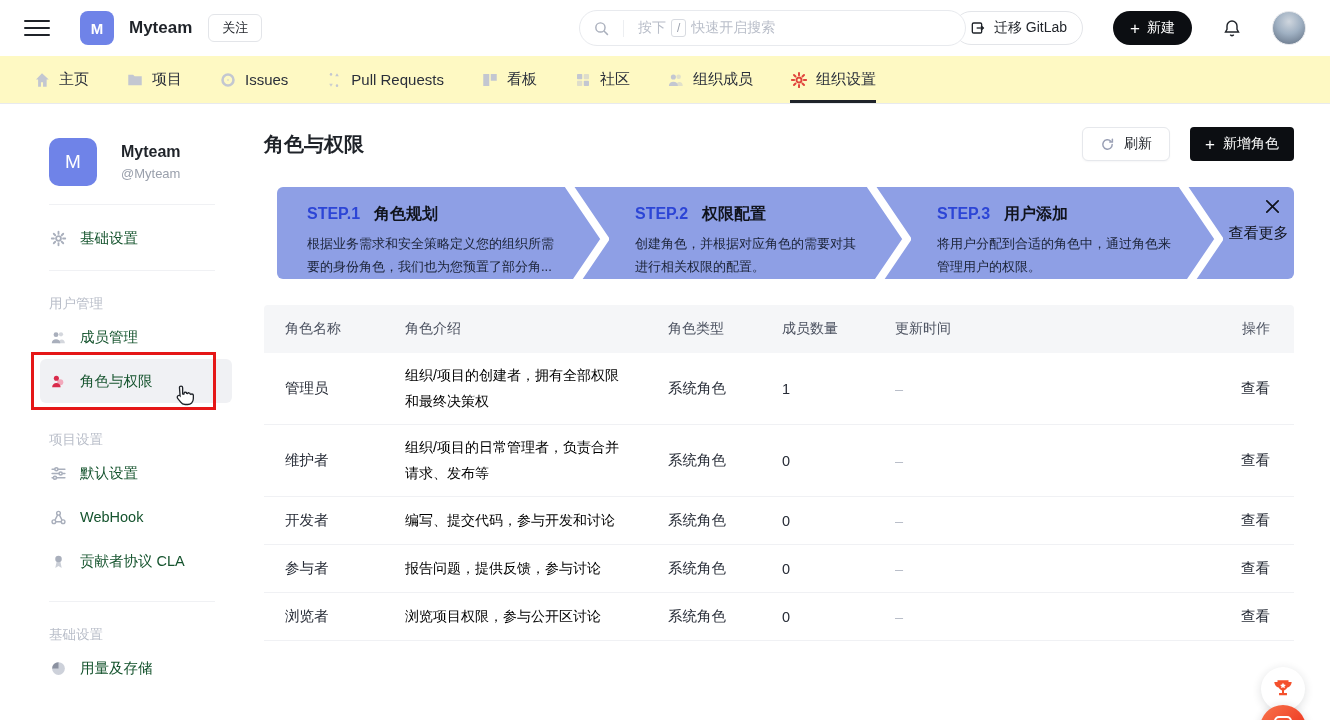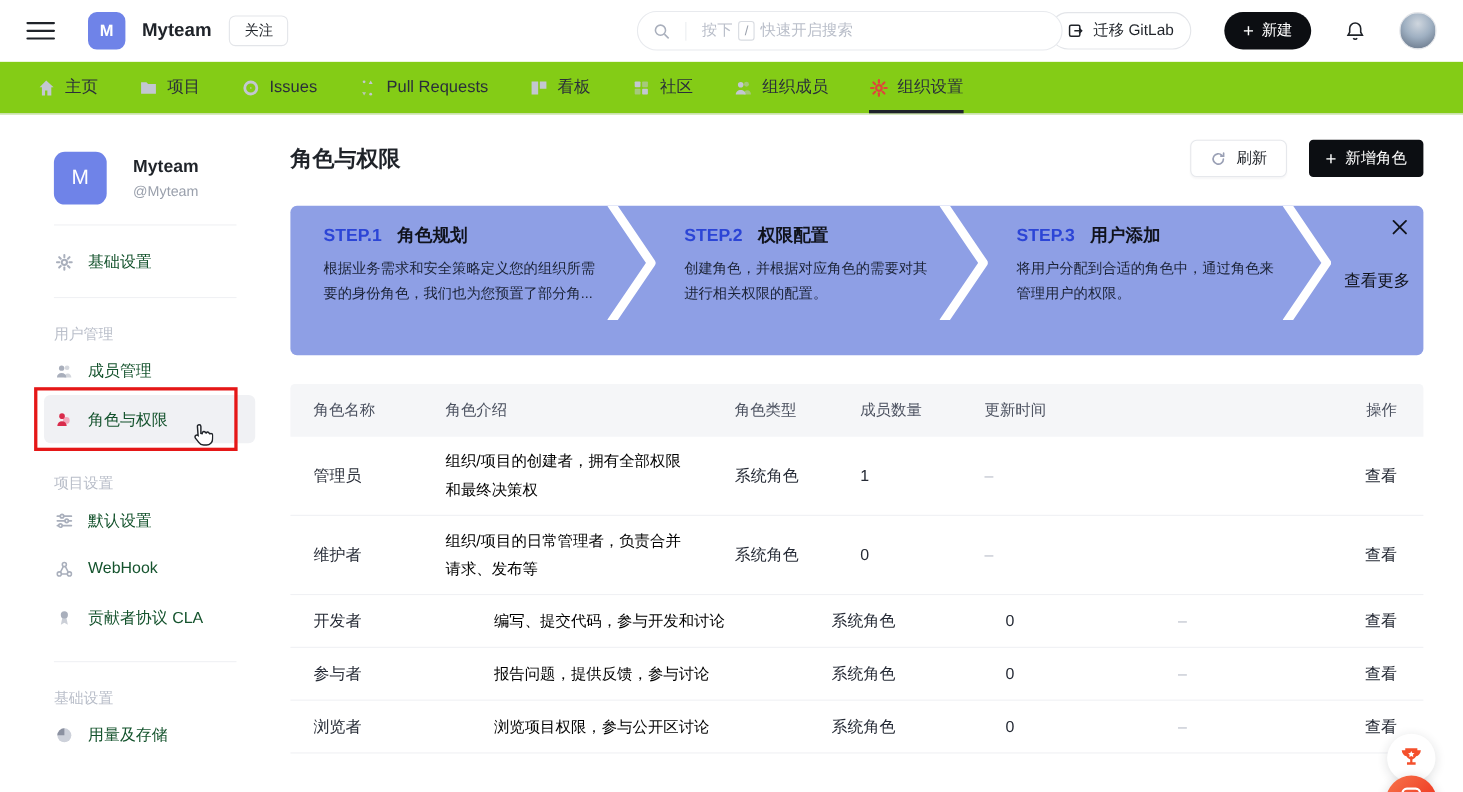--- a/index.html
+++ b/index.html
@@ -27,21 +27,21 @@
   .migrate-btn { height:34px; border:1px solid #e3e5e9; border-radius:17px; background:#fff; display:flex; align-items:center; gap:8px;
     padding:0 15px; font-size:14px; color:#1f2329; cursor:pointer; }
   .new-btn { height:34px; border:none; border-radius:17px; background:#0c0e12; color:#fff; display:flex; align-items:center; gap:7px;
     padding:0 17px; font-size:14px; cursor:pointer; }
   .new-btn .plus { font-size:17px; line-height:1; }
   .bell { cursor:pointer; }
   .avatar { width:34px; height:34px; border-radius:50%; cursor:pointer;
     background:radial-gradient(circle at 50% 30%,#cfd6de 0%,#9fb0c2 45%,#5d6b7e 100%); border:1px solid #e4e6ea; }
 
   
-  .tabbar { height:48px; display:flex; align-items:stretch; gap:37px; padding:0 24px 0 33px; border-bottom:1px solid #e8eaee; background:#84cc16; }
+  .tabbar { height:48px; display:flex; align-items:stretch; gap:37px; padding:0 24px 0 33px; border-bottom:1px solid #e8eaee; background:#fef9c3; }
   .tab { display:flex; align-items:center; gap:8px; font-size:15px; color:#2a2f3a; position:relative; cursor:pointer; white-space:nowrap; }
   .tab .underline { position:absolute; left:0; right:0; bottom:0; height:3px; background:#1f2329; }
   .tab-ic { color:#c3c7d1; }
   .tab-ic.red { color:#e0443c; }
 
   
   .sidebar { position:absolute; left:0; top:104px; width:264px; }
   .org-card { margin:34px 0 0 49px; display:flex; align-items:center; gap:24px; }
   .org-avatar { width:48px; height:48px; border-radius:10px; background:#6f83e8; color:#fff; font-size:19px;
     display:flex; align-items:center; justify-content:center; }
@@ -61,41 +61,41 @@
   .main-head { margin-top:22px; height:36px; display:flex; align-items:center; }
   .page-title { font-size:20px; font-weight:bold; color:#1f2329; }
   .head-actions { margin-left:auto; display:flex; gap:20px; }
   .refresh-btn { height:34px; padding:0 17px; background:#fff; border:1px solid #e6e8ec; border-radius:6px;
     display:flex; align-items:center; gap:9px; font-size:14px; color:#1f2329; cursor:pointer; box-shadow:0 1px 2px rgba(31,35,41,.04); }
   .add-role-btn { height:34px; padding:0 15px; background:#0c0e12; border:none; border-radius:4px; color:#fff;
     display:flex; align-items:center; gap:8px; font-size:14px; cursor:pointer; }
   .add-role-btn .plus { font-size:17px; line-height:1; }
 
   
-  .banner { margin-top:25px; height:136px; background:#8e9fe5; border-radius:6px; display:flex; position:relative; overflow:hidden; }
+  .banner { margin-top:25px; height:92px; background:#8e9fe5; border-radius:6px; display:flex; position:relative; overflow:hidden;margin-left:13px; }
   .step { padding:17px 0 0 30px; }
   .step-1 { width:288px; }
   .step-2 { width:258px; padding-left:26px; }
   .step-3 { width:268px; padding-left:26px; }
   .step-head { display:flex; align-items:baseline; gap:14px; }
   .step-no { font-size:16px; font-weight:bold; color:#2c45d6; }
   .step-title { font-size:16px; font-weight:bold; color:#10131c; }
   .step-desc { margin-top:8px; font-size:13px; line-height:1.75; color:#1b2337; }
   .chev { flex:0 0 44px; }
   .banner-more { flex:1; display:flex; align-items:center; justify-content:center; font-size:15px; color:#10131c; cursor:pointer; }
   .banner-close { position:absolute; top:11px; right:13px; cursor:pointer; }
 
   
   .role-table { margin-top:26px; }
   .tgrid { display:grid; grid-template-columns:120px 263px 114px 113px 1fr 46px; padding:0 24px 0 21px; align-items:center; }
   .thead { height:48px; background:#f5f6f8; border-radius:4px 4px 0 0; font-size:14px; color:#4c5260; }
   .thead .c-act, .trow .c-act { text-align:right; }
   .trow { border-bottom:1px solid #f0f1f4; font-size:14.5px; color:#262b36; }
   .trow.tall { height:72px; }
-  .trow.short { height:48px;gap:44px; }
+  .trow.short { height:48px; }
   .c-intro { color:#000000; font-size:14px; line-height:1.8; padding-right:42px; }
   .c-updated { color:#b9bec9; }
   .c-act { cursor:pointer; }
 
   
   .float-trophy { position:absolute; right:25px; bottom:9px; width:44px; height:44px; border-radius:50%; background:#fff;
     box-shadow:0 2px 10px rgba(31,35,41,.14); display:flex; align-items:center; justify-content:center; cursor:pointer; }
   .float-service { position:absolute; right:24px; bottom:-31px; width:46px; height:46px; border-radius:50%;
     background:linear-gradient(135deg,#f7764c 0%,#ef3b24 70%); box-shadow:0 2px 10px rgba(31,35,41,.18); cursor:pointer; }
   .float-service .inner { width:18px; height:13px; border:2.5px solid #fff; border-radius:5px; margin:11px auto 0; }

